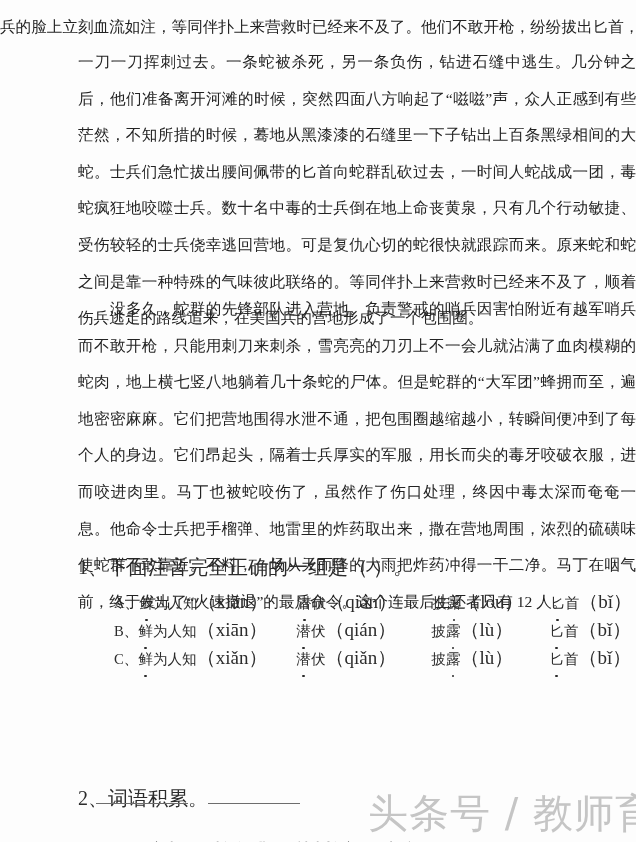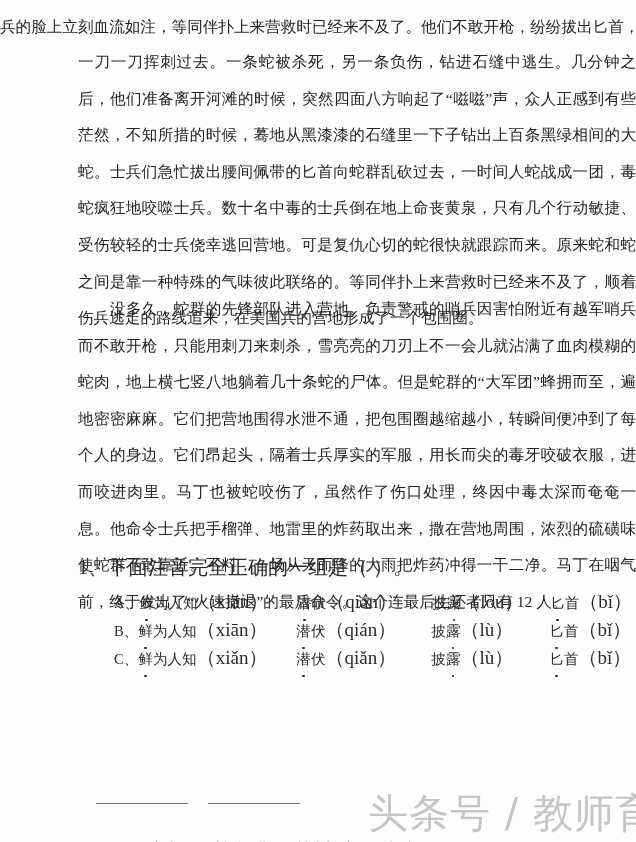--- a/index.html
+++ b/index.html
@@ -177,20 +177,23 @@
   </div>
 
   <div class="opt-row opt-b">
     <span class="opt-label">B、</span><span class="cell c1"><span></span><span class="dotted">鲜</span><span>为人知</span><span class="pinyin">（xiān）</span></span><span class="cell c2"><span></span><span class="dotted">潜</span><span>伏</span><span class="pinyin">（qián）</span></span><span class="cell c3"><span>披</span><span class="dotted">露</span><span></span><span class="pinyin">（lù）</span></span><span class="cell c4"><span></span><span class="dotted">匕</span><span>首</span><span class="pinyin">（bǐ）</span></span>
   </div>
 
   <div class="opt-row opt-c">
     <span class="opt-label">C、</span><span class="cell c1"><span></span><span class="dotted">鲜</span><span>为人知</span><span class="pinyin">（xiǎn）</span></span><span class="cell c2"><span></span><span class="dotted">潜</span><span>伏</span><span class="pinyin">（qiǎn）</span></span><span class="cell c3"><span>披</span><span class="dotted">露</span><span></span><span class="pinyin">（lù）</span></span><span class="cell c4"><span></span><span class="dotted">匕</span><span>首</span><span class="pinyin">（bǐ）</span></span>
   </div>
 
+  <div class="q-num q2">
+    <span>2、</span><span>词语积累。</span>
+  </div>
 
   <div class="subq subq1">
     <span>（1）</span><span>文中用哪些词语描写了被毒蛇咬伤的士兵？</span>
   </div>
 
   <div class="blank blank-1"></div>
   <div class="blank blank-2"></div>
 
   <div class="watermark">头条号 / 教师育儿</div>
 

